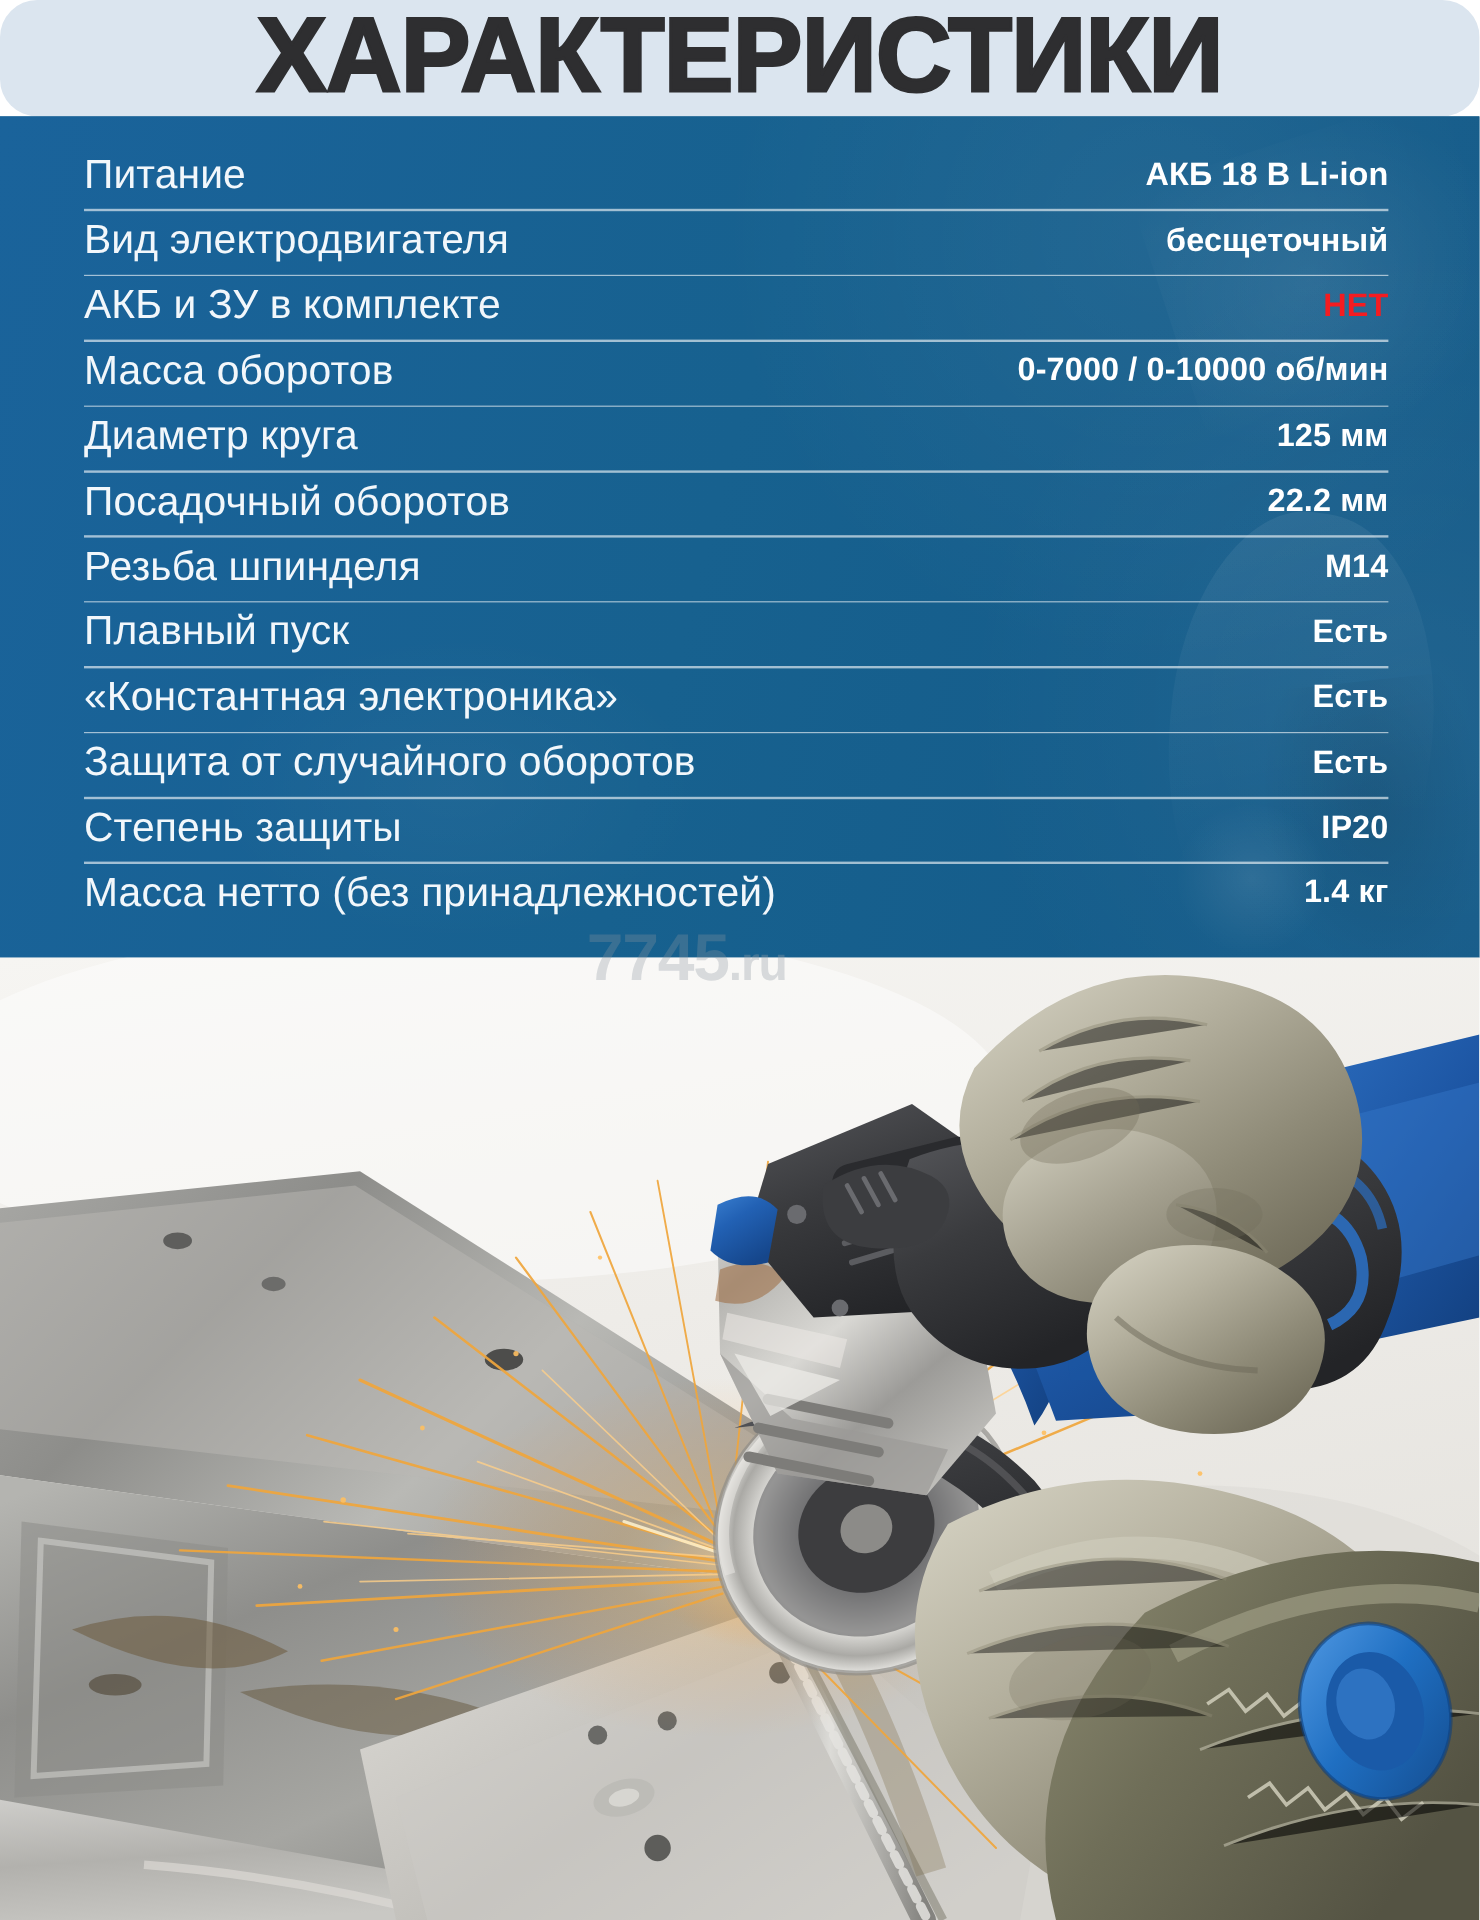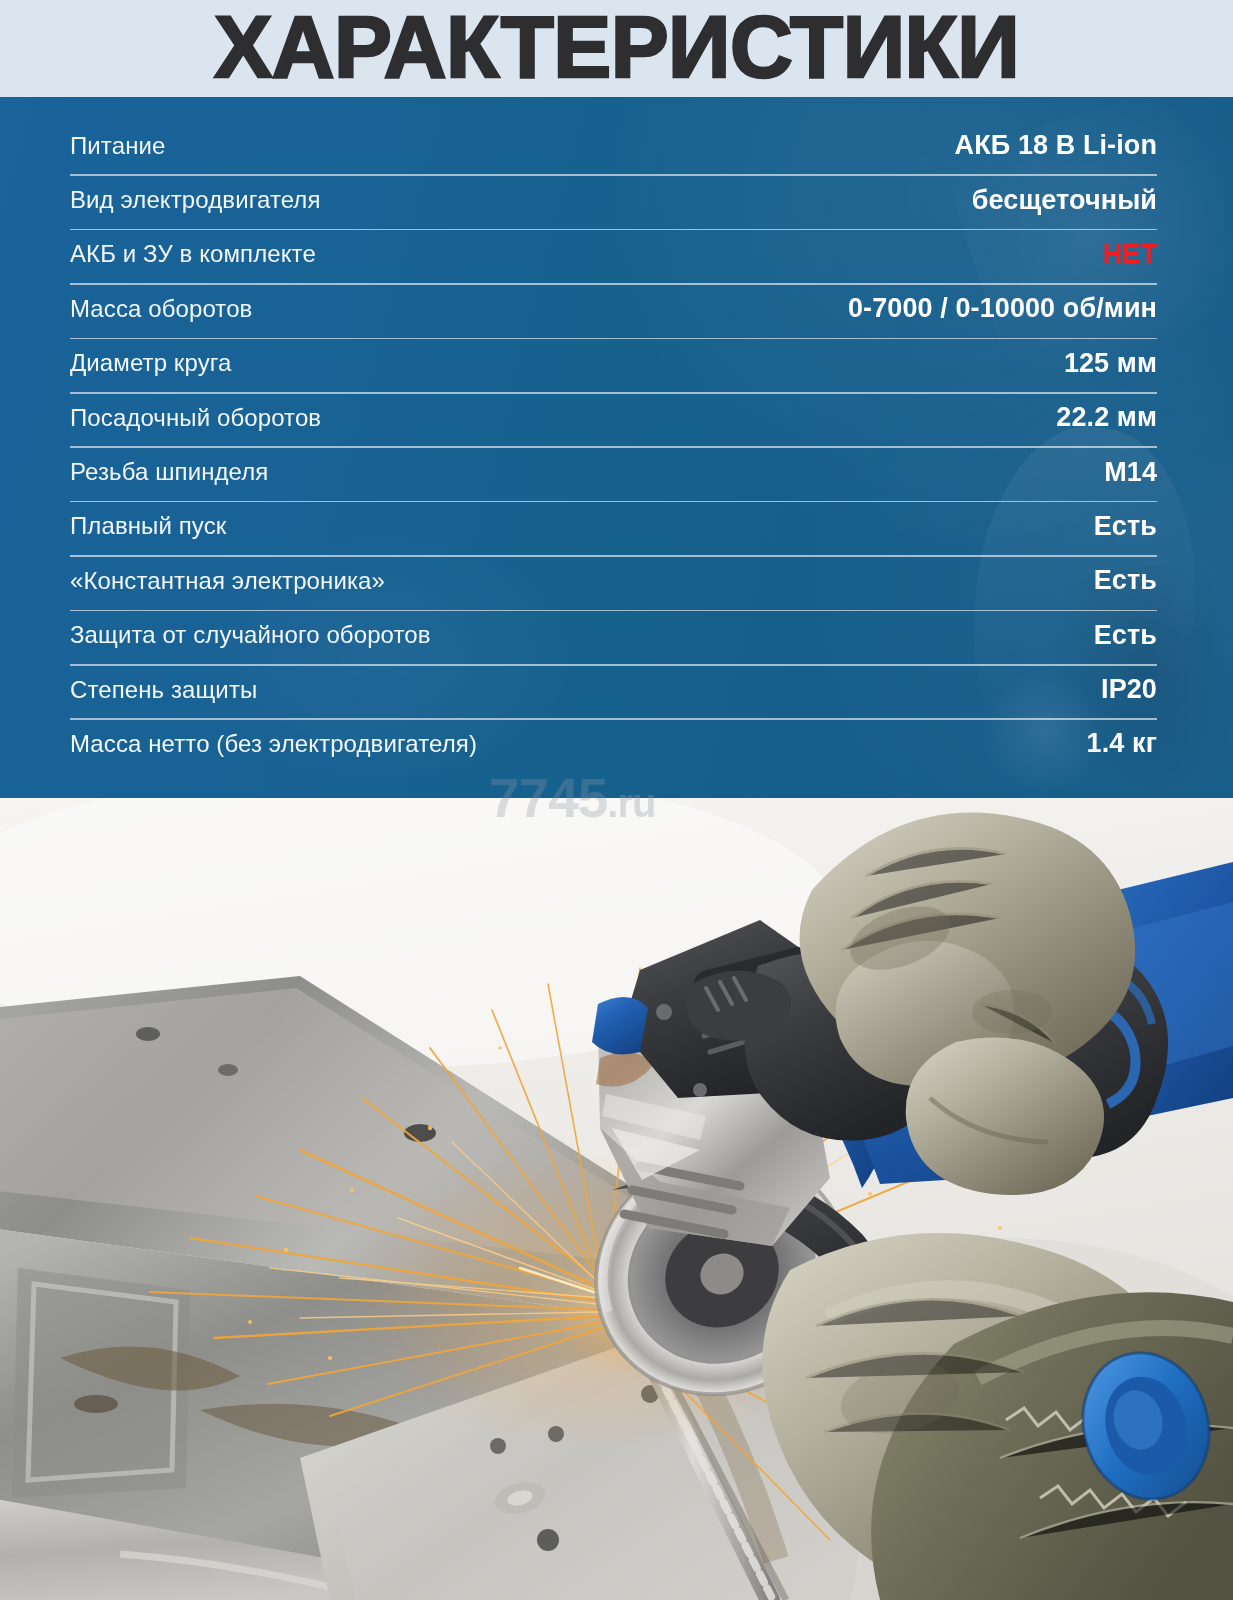--- a/index.html
+++ b/index.html
@@ -11,20 +11,21 @@
     overflow:hidden;
     position:relative;
   }
 
   
   .header {
     position:absolute; left:0; top:0; width:1233px; height:97px;
     background:#dbe5ef;
     display:flex; align-items:flex-start; justify-content:center;
     overflow:hidden;
+    border-radius:31px;
   }
   .header-title {
     font-family:"Liberation Sans Narrow","Liberation Sans", sans-serif;
     font-weight:700;
     font-size:82px;
     line-height:80px;
     letter-spacing:-0.5px;
     color:#2e2e30;
     transform:scaleX(1.06) scaleY(1.07);
     transform-origin:top center;
@@ -77,21 +78,21 @@
   .spec-row {
     position:relative;
     height:54.4px;
     display:flex; align-items:center; justify-content:space-between;
   }
   .spec-row + .spec-row::before {
     content:""; position:absolute; left:0; right:0; top:0;
     height:1.6px; background:rgba(255,255,255,.60);
   }
   .spec-label {
-    font-size:24px;
+    font-size:34px;
     font-weight:400;
     color:#f2f7fb;
     white-space:nowrap;
     letter-spacing:.1px;
     line-height:1;
     padding-bottom:3px;
   }
   .spec-value {
     font-size:27px;
     font-weight:700;
@@ -176,21 +177,21 @@
       </div>
       <div class="spec-row">
         <div class="spec-label">Защита от случайного оборотов</div>
         <div class="spec-value">Есть</div>
       </div>
       <div class="spec-row">
         <div class="spec-label">Степень защиты</div>
         <div class="spec-value">IP20</div>
       </div>
       <div class="spec-row">
-        <div class="spec-label">Масса нетто (без электродвигателя)</div>
+        <div class="spec-label">Масса нетто (без принадлежностей)</div>
         <div class="spec-value">1.4 кг</div>
       </div>
     </div>
 </div>
 
 <div class="watermark"><span>7745</span><span class="dom">.ru</span></div>
 
 <div class="photo">
 <svg viewBox="0 0 1233 802" preserveAspectRatio="none" aria-hidden="true">
   <defs>

